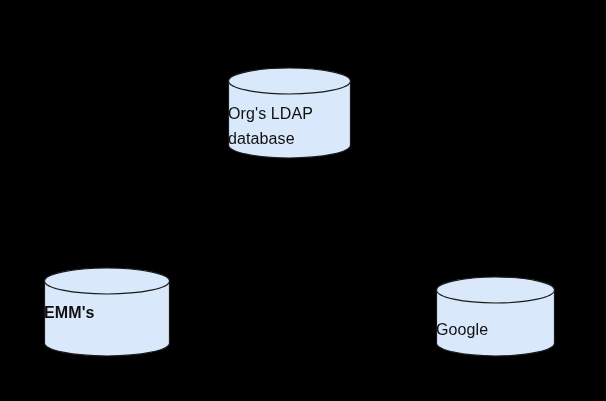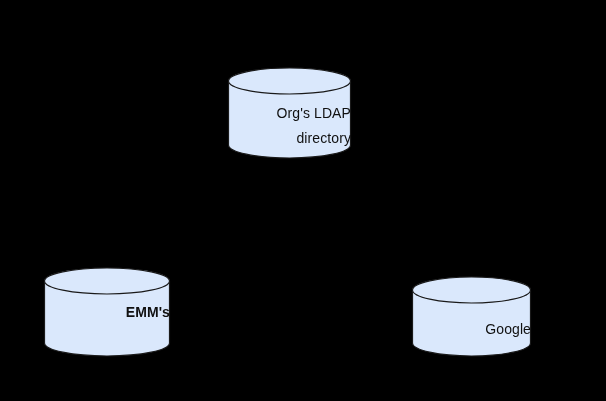--- a/index.html
+++ b/index.html
@@ -27,23 +27,23 @@
     position: absolute;
     left: 0;
     top: 0;
     display: block;
     overflow: visible;
   }
   .db-label {
     position: absolute;
     left: 0;
     width: 100%;
-    text-align: right;
+    text-align: left;
     color: #101010;
-    font-size: 14px;
+    font-size: 16px;
     line-height: 25px;
     letter-spacing: 0.1px;
     white-space: nowrap;
     pointer-events: none;
   }
   .db-label .line {
     display: block;
   }
 </style>
 </head>
@@ -51,35 +51,35 @@
 
 <div id="canvas">
 
   <div class="db-node" id="node-ldap" style="left: 228px; top: 68px; width: 123px; height: 90px;">
     <svg id="svg-ldap" xmlns="http://www.w3.org/2000/svg" width="123" height="90" viewBox="0 0 123 90">
         <path d="M 0.5 13 L 0.5 77 A 61 13 0 0 0 122.5 77 L 122.5 13 A 61 13 0 0 0 0.5 13 Z" fill="#dae8fc" stroke="#1a1a1a" stroke-width="1.2"></path>
         <ellipse cx="61.5" cy="13" rx="61" ry="13" fill="#dae8fc" stroke="#1a1a1a" stroke-width="1.2"></ellipse>
       </svg>
     <div class="db-label" id="label-ldap" style="top: 33px; color: rgb(16, 16, 16);">
         <span class="line">Org's LDAP</span>
-        <span class="line">directory</span>
+        <span class="line">database</span>
       </div>
   </div>
 
   <div class="db-node" id="node-emm" style="left: 44px; top: 268px; width: 126px; height: 88px;">
     <svg id="svg-emm" xmlns="http://www.w3.org/2000/svg" width="126" height="88" viewBox="0 0 126 88">
         <path d="M 0.5 13 L 0.5 75 A 62.5 13 0 0 0 125.5 75 L 125.5 13 A 62.5 13 0 0 0 0.5 13 Z" fill="#dae8fc" stroke="#1a1a1a" stroke-width="1.2"></path>
         <ellipse cx="63" cy="13" rx="62.5" ry="13" fill="#dae8fc" stroke="#1a1a1a" stroke-width="1.2"></ellipse>
       </svg>
     <div class="db-label" id="label-emm" style="top: 32px; color: rgb(16, 16, 16); font-weight: bold;">
         <span class="line">EMM's</span>
       </div>
   </div>
 
-  <div class="db-node" id="node-google" style="left: 412px; top: 277px; width: 119px; height: 79px; text-decoration: underline;">
+  <div class="db-node" id="node-google" style="left: 436px; top: 277px; width: 119px; height: 79px; text-decoration: underline;">
     <svg id="svg-google" xmlns="http://www.w3.org/2000/svg" width="119" height="79" viewBox="0 0 119 79">
         <path d="M 0.5 13 L 0.5 66 A 59 13 0 0 0 118.5 66 L 118.5 13 A 59 13 0 0 0 0.5 13 Z" fill="#dae8fc" stroke="#1a1a1a" stroke-width="1.2"></path>
         <ellipse cx="59.5" cy="13" rx="59" ry="13" fill="#dae8fc" stroke="#1a1a1a" stroke-width="1.2"></ellipse>
       </svg>
     <div class="db-label" id="label-google" style="top: 40px; color: rgb(16, 16, 16);">
         <span class="line">Google</span>
       </div>
   </div>
 
 </div>

